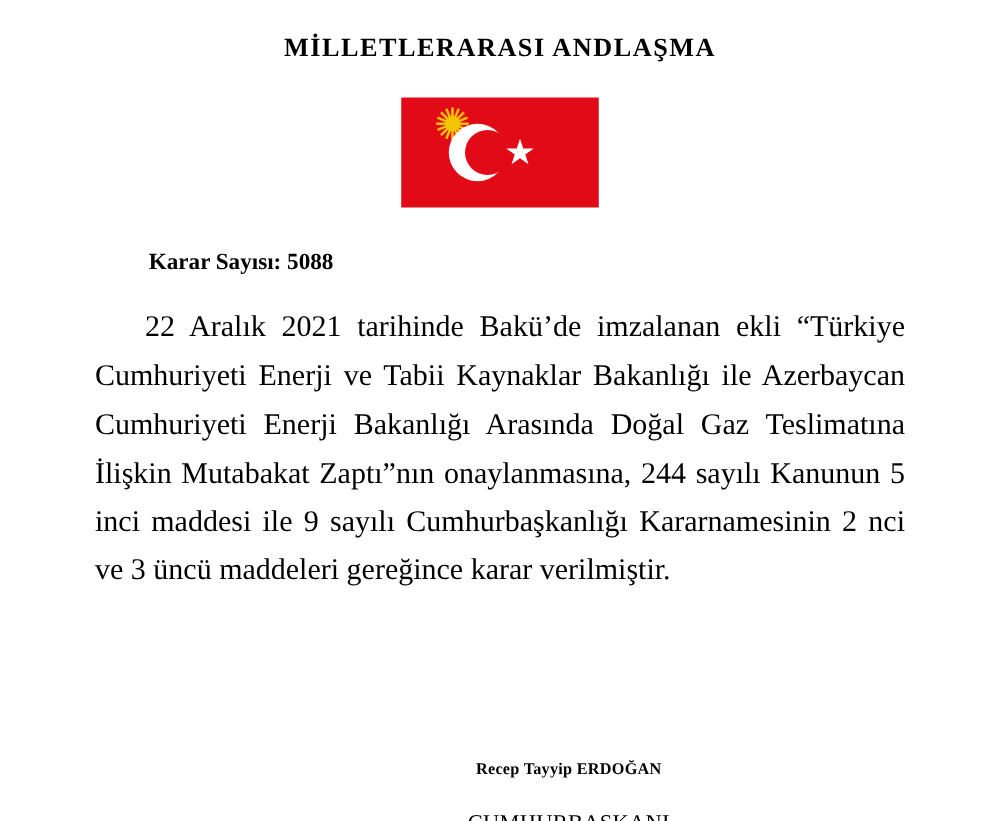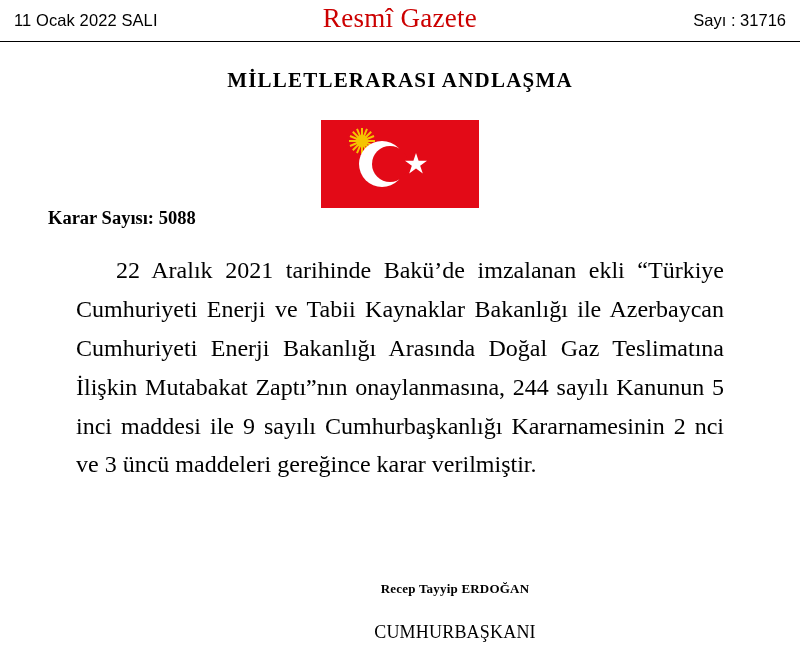--- a/index.html
+++ b/index.html
@@ -130,21 +130,22 @@
     position: absolute;
     left: 12px;
     top: 0px;
     width: 2px;
     height: 26px;
     background: #f5c400;
     transform-origin: 50% 50%;
   }
 
   .karar {
-    padding-left: 48px;
+    margin-top: 34px;
+    padding-left: 119px;
     font-family: "Liberation Serif", serif;
     font-weight: bold;
     font-size: 18.5px;
   }
 
   .paragraph {
     margin: 22px 76px 0 76px;
     font-family: "Liberation Serif", serif;
     font-size: 24px;
     line-height: 1.62;
@@ -181,25 +182,20 @@
     letter-spacing: 0.2px;
     margin-top: 25px;
     margin-left: 110px;
   }
 </style>
 </head>
 <body>
 
 <div class="page">
 
-  <div class="masthead">
-    <div class="masthead-date">11 Ocak 2022 SALI</div>
-    <div class="masthead-title">Resmî Gazete</div>
-    <div class="masthead-issue">Sayı : 31716</div>
-  </div>
 
   <div class="doc-title">MİLLETLERARASI ANDLAŞMA</div>
 
   <div class="flag-wrap">
     <div class="flag">
       <div class="sun">
         <div class="ray" style="transform: rotate(0deg);"></div>
         <div class="ray" style="transform: rotate(22.5deg);"></div>
         <div class="ray" style="transform: rotate(45deg);"></div>
         <div class="ray" style="transform: rotate(67.5deg);"></div>

